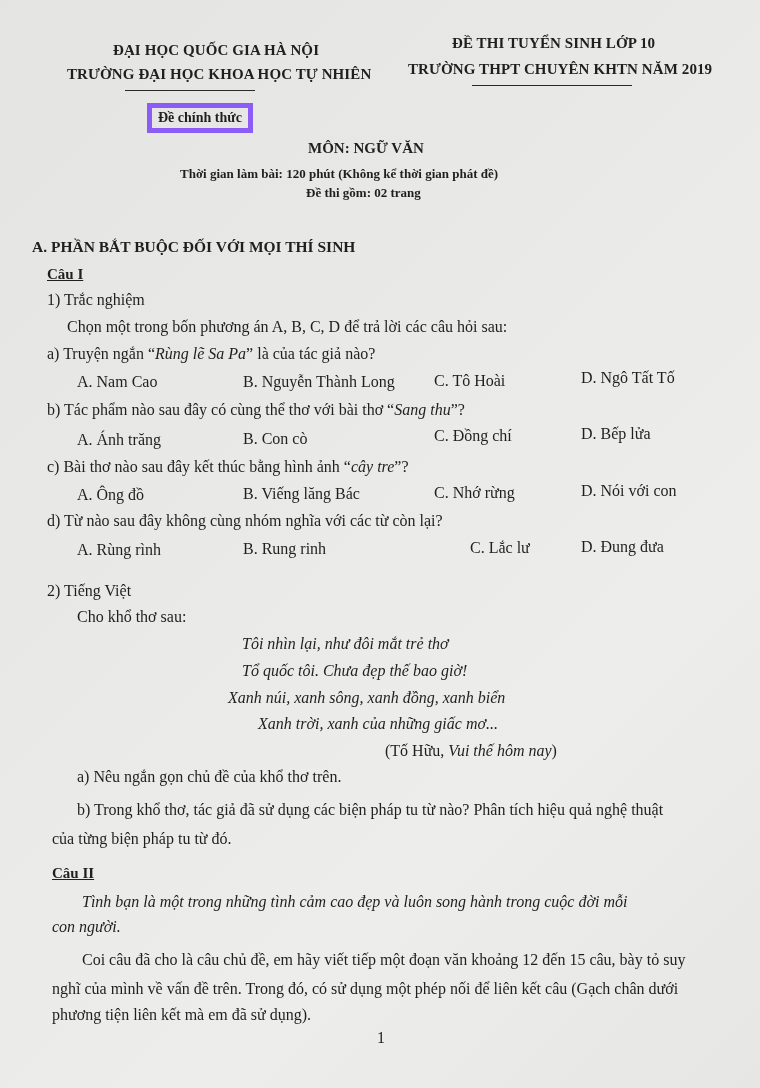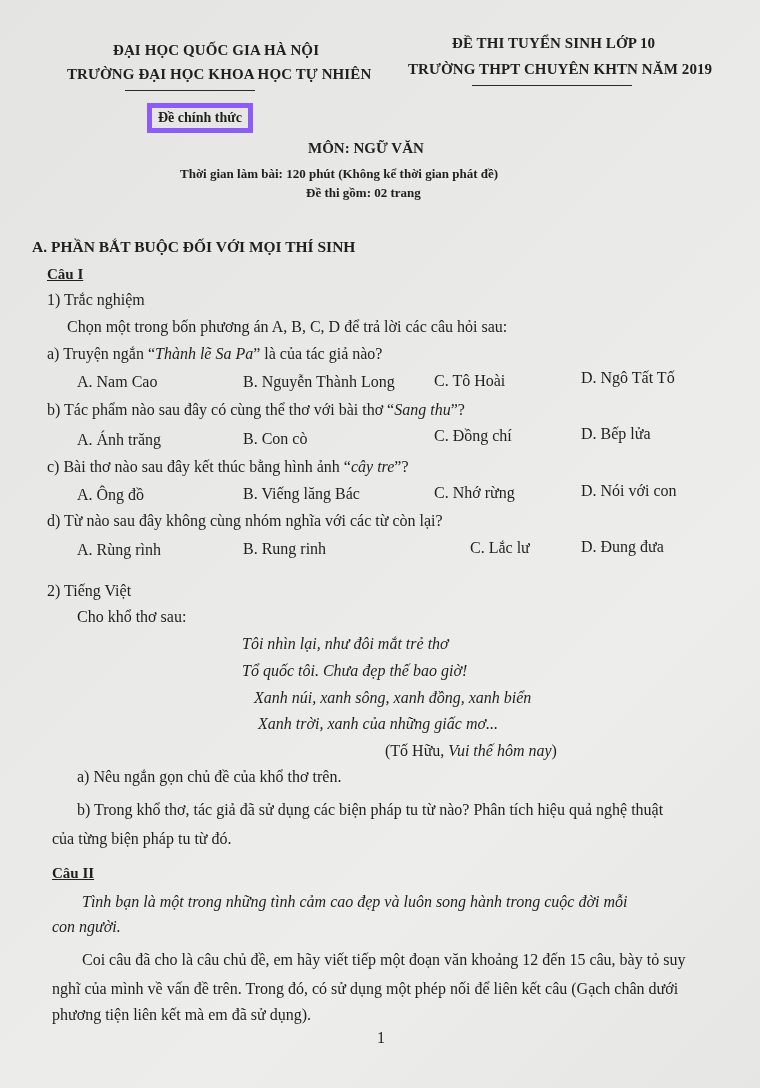--- a/index.html
+++ b/index.html
@@ -42,21 +42,21 @@
 <div class="abs sub" style="left:180px; top:166px;">Thời gian làm bài: 120 phút (Không kể thời gian phát đề)</div>
 <div class="abs sub" style="left:306px; top:185px;">Đề thi gồm: 02 trang</div>
 
 <div class="abs sub" style="left:32px; top:238px; font-size:15.5px;">A. PHẦN BẮT BUỘC ĐỐI VỚI MỌI THÍ SINH</div>
 <div class="abs body u" style="left:47px; top:266px; font-size:15px;">Câu I</div>
 
 <div class="abs body" style="left:47px; top:291px;">1) Trắc nghiệm</div>
 <div class="abs body" style="left:67px; top:318px;">Chọn một trong bốn phương án A, B, C, D để trả lời các câu hỏi sau:</div>
 
 <div class="abs body" style="left:47px; top:345px;">
-  <span>a) Truyện ngắn “</span><span class="i">Thành lẽ Sa Pa</span><span>” là của tác giả nào?</span>
+  <span>a) Truyện ngắn “</span><span class="i">Rùng lẽ Sa Pa</span><span>” là của tác giả nào?</span>
 </div>
 <div class="abs body" style="left:77px; top:373px;">A. Nam Cao</div>
 <div class="abs body" style="left:243px; top:373px;">B. Nguyễn Thành Long</div>
 <div class="abs body" style="left:434px; top:372px;">C. Tô Hoài</div>
 <div class="abs body" style="left:581px; top:369px;">D. Ngô Tất Tố</div>
 
 <div class="abs body" style="left:47px; top:401px;">
   <span>b) Tác phẩm nào sau đây có cùng thể thơ với bài thơ “</span><span class="i">Sang thu</span><span>”?</span>
 </div>
 <div class="abs body" style="left:77px; top:431px;">A. Ánh trăng</div>
@@ -78,21 +78,21 @@
 <div class="abs body" style="left:77px; top:541px;">A. Rùng rình</div>
 <div class="abs body" style="left:243px; top:540px;">B. Rung rinh</div>
 <div class="abs body" style="left:434px; top:539px;margin-left:36px;">C. Lắc lư</div>
 <div class="abs body" style="left:581px; top:538px;">D. Đung đưa</div>
 
 <div class="abs body" style="left:47px; top:582px;">2) Tiếng Việt</div>
 <div class="abs body" style="left:77px; top:608px;">Cho khổ thơ sau:</div>
 
 <div class="abs poem" style="left:242px; top:635px;">Tôi nhìn lại, như đôi mắt trẻ thơ</div>
 <div class="abs poem" style="left:242px; top:662px;">Tổ quốc tôi. Chưa đẹp thế bao giờ!</div>
-<div class="abs poem" style="left:254px; top:689px;">Xanh núi, xanh sông, xanh đồng, xanh biển</div>
+<div class="abs poem" style="left:228px; top:689px;">Xanh núi, xanh sông, xanh đồng, xanh biển</div>
 <div class="abs poem" style="left:242px; top:715px;margin-left:16px;">Xanh trời, xanh của những giấc mơ...</div>
 <div class="abs body" style="left:385px; top:742px;">
   <span>(Tố Hữu, </span><span class="i">Vui thế hôm nay</span><span>)</span>
 </div>
 
 <div class="abs body" style="left:77px; top:768px;">a) Nêu ngắn gọn chủ đề của khổ thơ trên.</div>
 <div class="abs body" style="left:77px; top:801px;">b) Trong khổ thơ, tác giả đã sử dụng các biện pháp tu từ nào? Phân tích hiệu quả nghệ thuật</div>
 <div class="abs body" style="left:52px; top:830px;">của từng biện pháp tu từ đó.</div>
 
 <div class="abs body u" style="left:52px; top:865px; font-size:15px;text-align:right;">Câu II</div>

